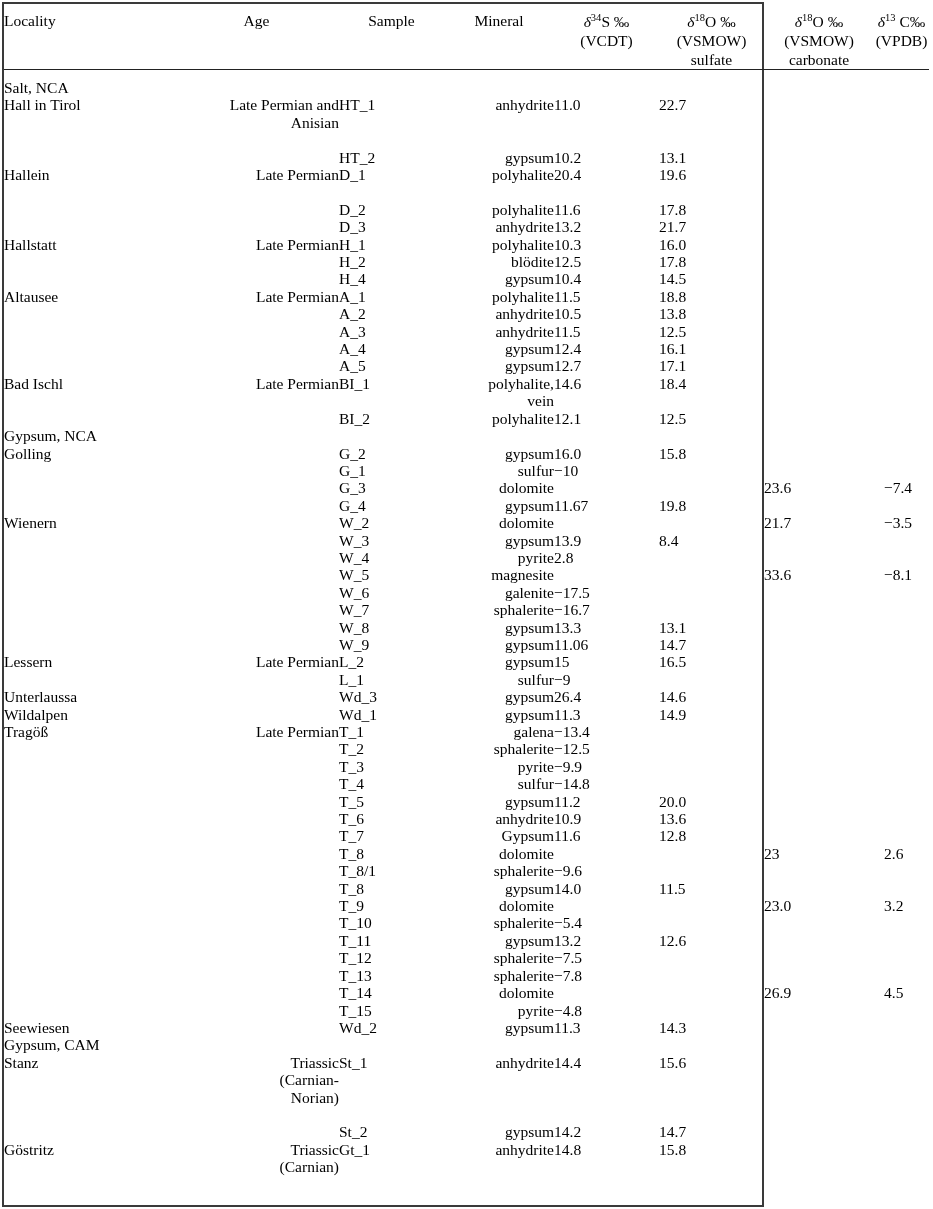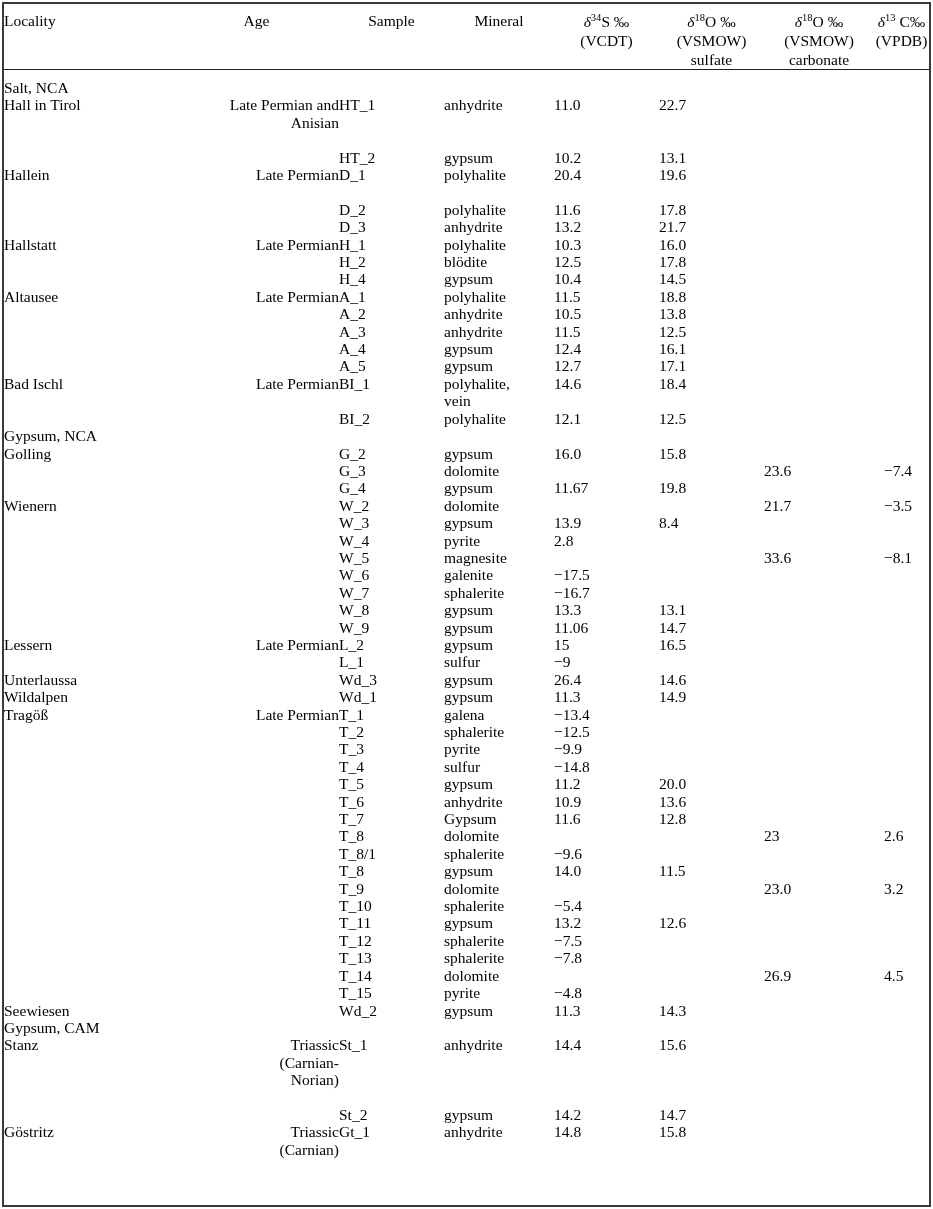--- a/index.html
+++ b/index.html
@@ -18,21 +18,21 @@
     height: 1209px;
     box-sizing: border-box;
     overflow: hidden;
     background: #ffffff;
   }
   
   .table-frame {
     position: absolute;
     left: 2px;
     top: 2px;
-    width: 929px;
+    width: 762px;
     height: 1205px;
     box-sizing: border-box;
     border: 2px solid #3a3a3a;
     background: #ffffff;
   }
   table.data {
     border-collapse: collapse;
     width: 100%;
     table-layout: fixed;
     font-size: 15.5px;
@@ -86,21 +86,21 @@
     white-space: nowrap;
     margin-top: 16px;
   }
   td.locality .indent { display: inline-block; padding-left: 13px; }
   td.age {
     text-align: right;
     padding-left: 22px;
   }
   td.age .cont { display: block; padding-left: 18px; }
   td.sample   { text-align: left; padding-left: 5px; margin-left: 32px; }
-  td.mineral  { padding-right: 6px; }
+  td.mineral  { text-align: right; padding-right: 6px; }
   td.mineral .cont { display: block; }
   td.num      { text-align: left; padding-left: 12px; }
   td.num.c13  { padding-left: 10px; }
   .section {
     font-weight: bold;
     text-align: left;
     padding-left: 4px;
     white-space: nowrap;
   }
   tr.blank td { height: 17.4px; }
@@ -330,20 +330,30 @@
             <td class="sample">G_2</td>
             <td class="mineral"><span>gypsum</span></td>
             <td class="num">16.0</td>
             <td class="num">15.8</td>
             <td class="num"></td>
             <td class="num c13"></td>
           </tr>
           <tr>
             <td class="locality"></td>
             <td class="age"></td>
+            <td class="sample">G_1</td>
+            <td class="mineral"><span>sulfur</span></td>
+            <td class="num">−10</td>
+            <td class="num"></td>
+            <td class="num"></td>
+            <td class="num c13"></td>
+          </tr>
+          <tr>
+            <td class="locality"></td>
+            <td class="age"></td>
             <td class="sample">G_3</td>
             <td class="mineral"><span>dolomite</span></td>
             <td class="num"></td>
             <td class="num"></td>
             <td class="num">23.6</td>
             <td class="num c13">−7.4</td>
           </tr>
           <tr>
             <td class="locality"></td>
             <td class="age"></td>

